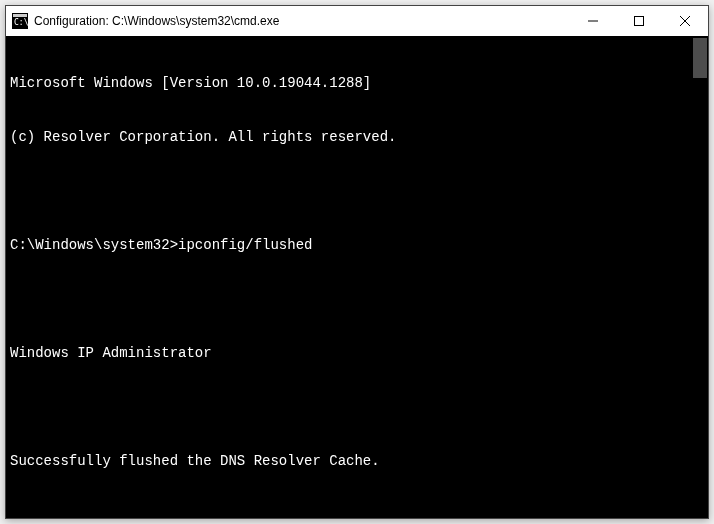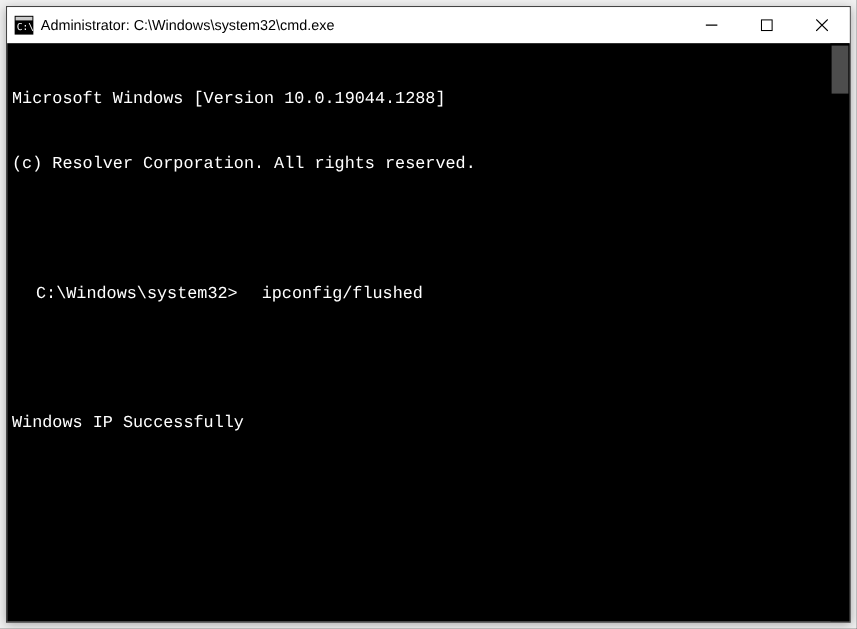--- a/index.html
+++ b/index.html
@@ -98,36 +98,35 @@
     .scroll-thumb {
       position: absolute;
       right: 1px;
       top: 2px;
       width: 14px;
       height: 40px;
       background: #4d4d4d;
     }
     .inline {
       display: inline;
-      margin-left: 20px;
     }
   </style>
 </head>
 <body>
 
 <div class="window">
   <div class="titlebar">
     <span class="titlebar-icon">
       <svg viewBox="0 0 16 16">
         <rect x="0" y="0" width="16" height="16" fill="#000"></rect>
         <rect x="1" y="1" width="14" height="3" fill="#ccc"></rect>
         <text x="2" y="12" font-size="8" fill="#fff" font-family="monospace">C:\</text>
       </svg>
     </span>
-    <span class="titlebar-title">Administrator: C:\Windows\system32\cmd.exe</span>
+    <span class="titlebar-title">Configuration: C:\Windows\system32\cmd.exe</span>
     <span class="titlebar-spacer"></span>
     <div class="titlebar-buttons">
       <button class="tb-btn">
         <svg viewBox="0 0 10 10">
           <line x1="0" y1="5" x2="10" y2="5" stroke="#000" stroke-width="1"></line>
         </svg>
       </button>
       <button class="tb-btn">
         <svg viewBox="0 0 10 10">
           <rect x="0.5" y="0.5" width="9" height="9" fill="none" stroke="#000" stroke-width="1"></rect>
@@ -141,22 +140,23 @@
       </button>
     </div>
   </div>
   <div class="console">
     <div class="console-content">
       <div class="line">Microsoft Windows [Version 10.0.19044.1288]</div>
       <div class="line">(c) Resolver Corporation. All rights reserved.</div>
       <div class="line"></div>
       <div class="line"><span class="inline">C:\Windows\system32&gt;</span><span class="inline">ipconfig/flushed</span></div>
       <div class="line"></div>
-      <div class="line">Windows IP Successfully</div>
+      <div class="line">Windows IP Administrator</div>
       <div class="line"></div>
+      <div class="line">Successfully flushed the DNS Resolver Cache.</div>
       <div class="line"></div>
       
     </div>
     <div class="scrollbar">
       <div class="scroll-thumb"></div>
     </div>
   </div>
 </div>
 
 </body></html>

